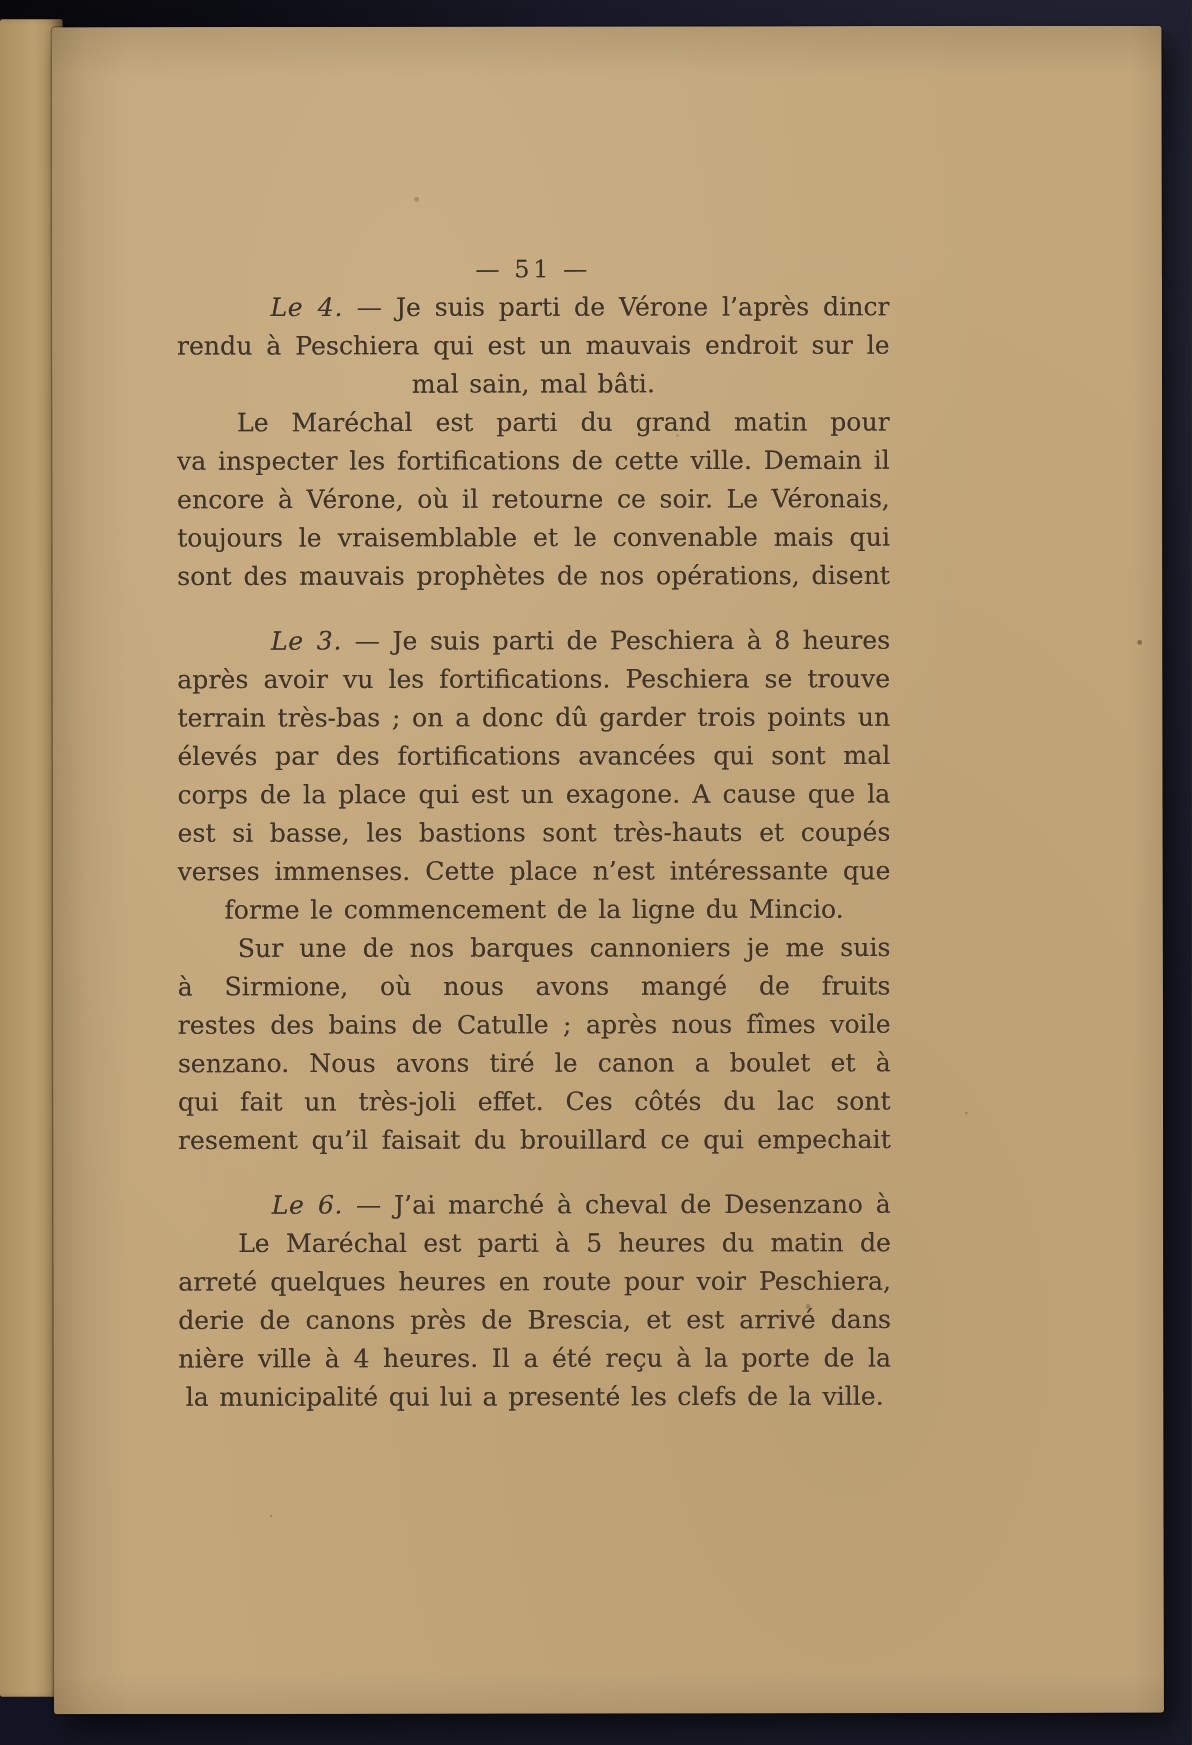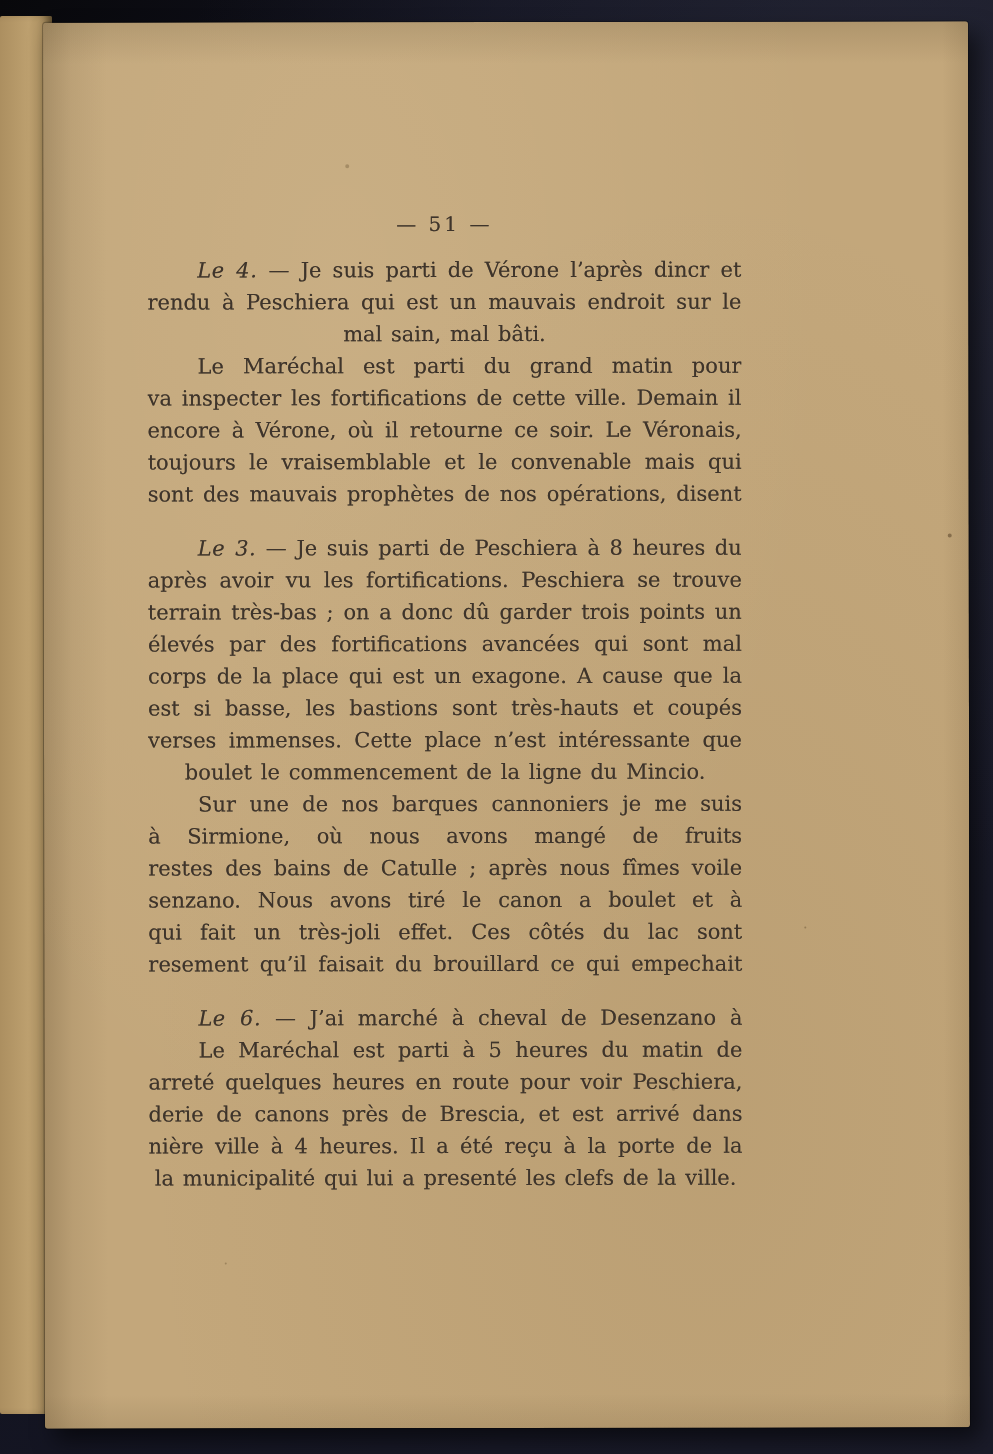--- a/index.html
+++ b/index.html
@@ -44,34 +44,34 @@
       520px 340px 0 0 rgba(88,68,40,0.30);
   }
   .text-block {
     position:absolute; left:104px; top:186px; width:594px;
     color:#3e342b;
     font-size:21px; line-height:32px;
     text-shadow:0 0 0.5px rgba(62,52,42,0.55);
   }
   .page-number {
     text-align:center; letter-spacing:3px; font-size:20px;
-    height:32px; margin-bottom:14px;
+    height:32px; 
   }
   .para { margin:0; }
   .para.gap-before { margin-top:22px; }
   .line {
     height:32px; overflow:hidden;
     text-align:justify;
     word-spacing:0.10em;
   }
   
   .line:not(.last)::after { content:""; display:inline-block; width:100%; height:0; }
   .line.last { text-align:center; }
   .line.first { text-indent:50px; }
-  .lead { font-style:italic; letter-spacing:0.5px; }
+  .lead { font-style:italic; letter-spacing:0.5px;margin-left:28px; }
 </style>
 </head>
 <body>
 
 <div class="scene">
   <div class="under-page"></div>
   <div class="page">
     <div class="specks"></div>
     <div class="text-block">
       <div class="page-number">— 51 —</div>
@@ -89,21 +89,21 @@
           <div class="line">sont des mauvais prophètes de nos opérations, disent que le Ma-</div>
         </div>
         <div class="para gap-before">
           <div class="line first"><span class="lead">Le 3.</span> — Je suis parti de Peschiera à 8 heures du matin</div>
           <div class="line">après avoir vu les fortifications. Peschiera se trouve bâti sur un</div>
           <div class="line">terrain très-bas ; on a donc dû garder trois points un peu plus</div>
           <div class="line">élevés par des fortifications avancées qui sont mal liées avec le</div>
           <div class="line">corps de la place qui est un exagone. A cause que la ville</div>
           <div class="line">est si basse, les bastions sont très-hauts et coupés par des tra-</div>
           <div class="line">verses immenses. Cette place n’est intéressante que par ce qu’elle</div>
-          <div class="line last">boulet le commencement de la ligne du Mincio.</div>
+          <div class="line last">forme le commencement de la ligne du Mincio.</div>
         </div>
         <div class="para">
           <div class="line first">Sur une de nos barques cannoniers je me suis rendu d’abord</div>
           <div class="line">à Sirmione, où nous avons mangé de fruits délicieuses et vu les</div>
           <div class="line">restes des bains de Catulle ; après nous fîmes voile pour De-</div>
           <div class="line">senzano. Nous avons tiré le canon a boulet et à mitraille, ce</div>
           <div class="line">qui fait un très-joli effet. Ces côtés du lac sont superbes, malheu-</div>
           <div class="line">resement qu’il faisait du brouillard ce qui empechait de voir</div>
         </div>
         <div class="para gap-before">

